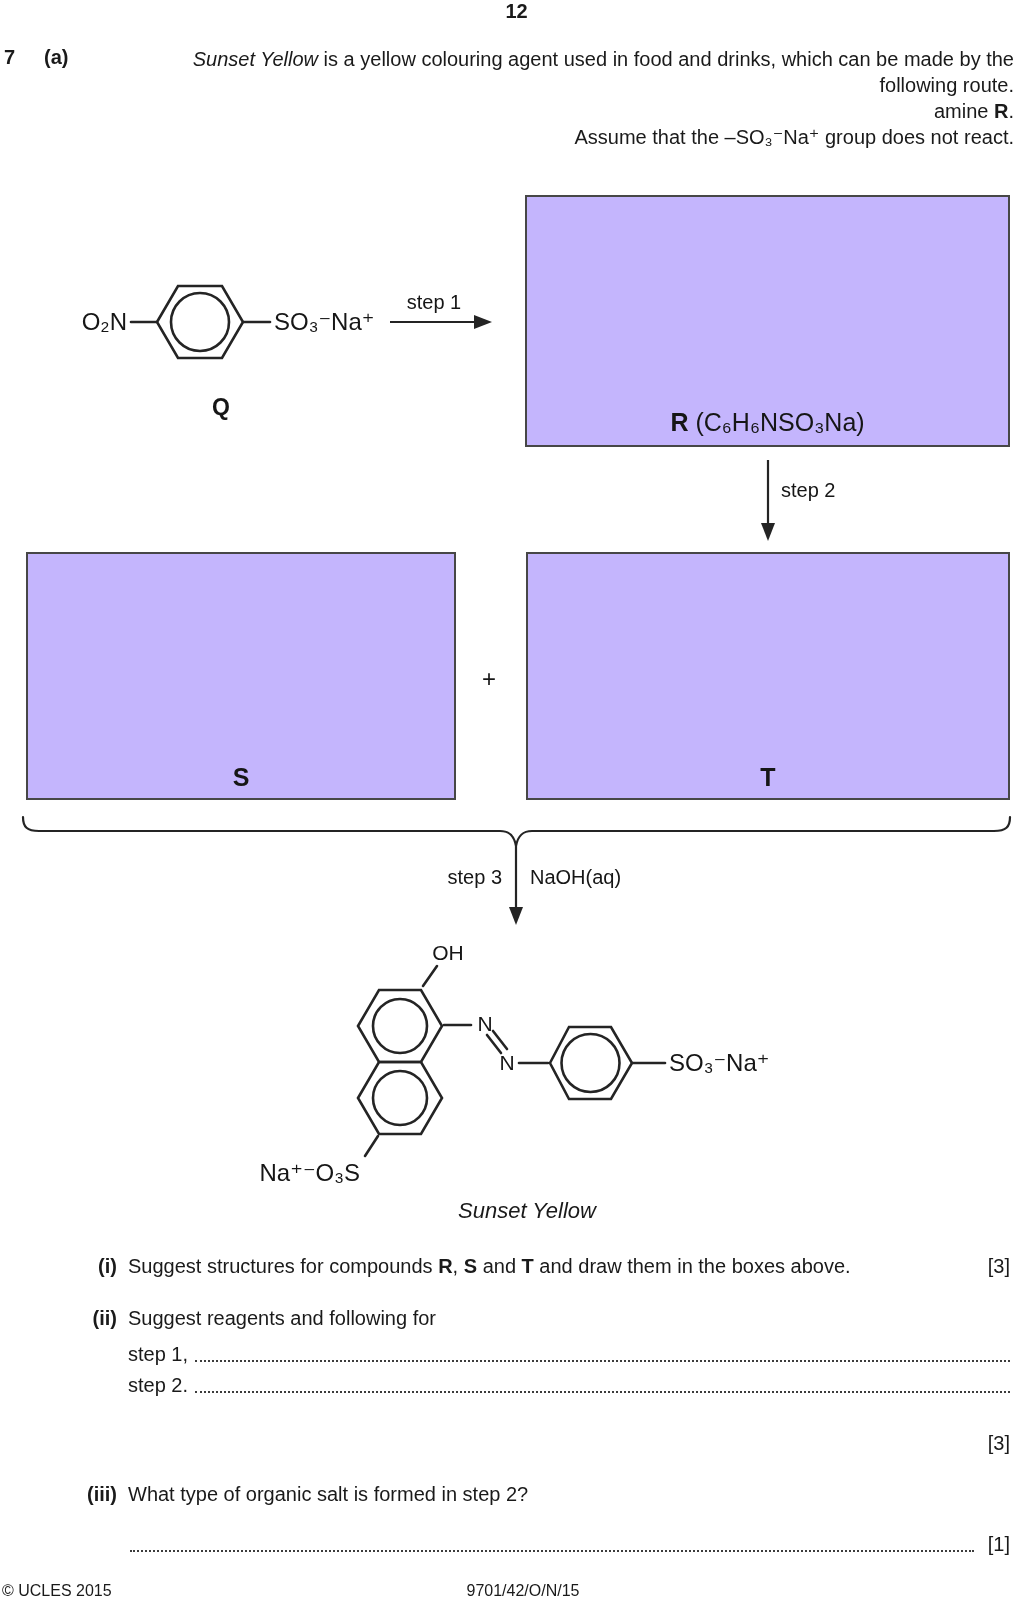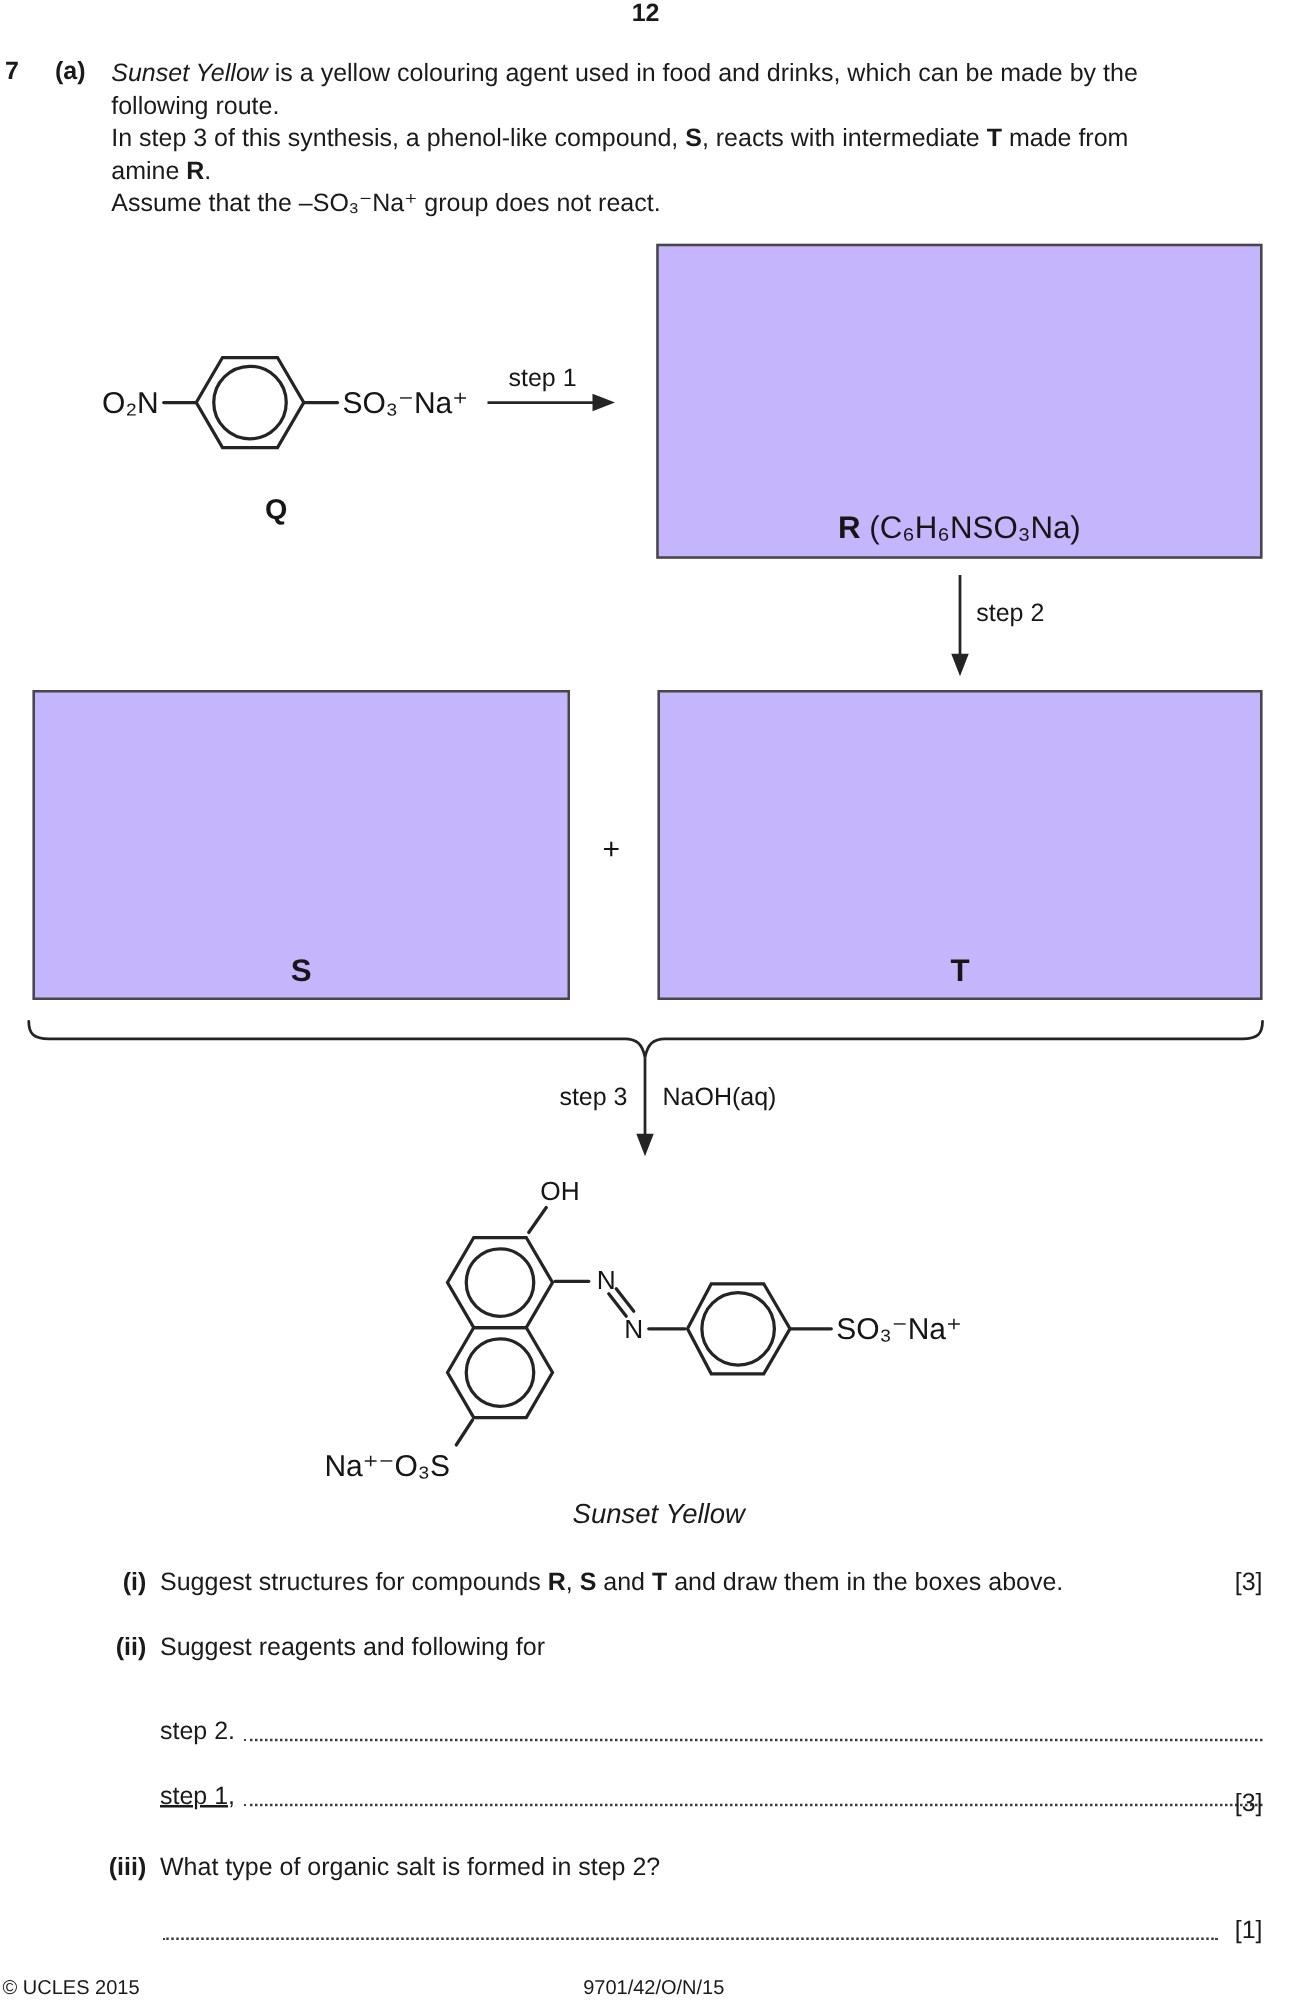--- a/index.html
+++ b/index.html
@@ -11,21 +11,21 @@
     overflow:hidden;
   }
   .pagenum {
     position:absolute; top:0px; left:0; width:1033px;
     text-align:center; font-size:20px; font-weight:bold;
   }
   .qnum  { position:absolute; left:4px;  top:46px; font-size:20px; font-weight:bold; }
   .qpart { position:absolute; left:44px; top:46px; font-size:20px; font-weight:bold; }
   .intro {
     position:absolute; left:89px; top:46px; width:925px;
-    font-size:20px; line-height:26px;
+    font-size:20px; line-height:26px;text-align:right;
   }
   .intro .ln { display:block; }
   .it { font-style:italic; }
   .bd { font-weight:bold; }
 
   .abox {
     position:absolute; border:2px solid #474747; background:#c4b5fd;
   }
   .abox .blabel {
     position:absolute; left:0; right:0; text-align:center;
@@ -75,21 +75,20 @@
 <div class="page">
 
   <div class="pagenum">12</div>
 
   <div class="qnum">7</div>
   <div class="qpart">(a)</div>
 
   <div class="intro">
     <span class="ln"><span class="it">Sunset Yellow</span><span> is a yellow colouring agent used in food and drinks, which can be made by the</span></span>
     <span class="ln">following route.</span>
-    <span class="ln"><span>In step 3 of this synthesis, a phenol-like compound, </span><span class="bd">S</span><span>, reacts with intermediate </span><span class="bd">T</span><span> made from</span></span>
     <span class="ln"><span>amine </span><span class="bd">R</span><span>.</span></span>
     <span class="ln">Assume that the –SO₃⁻Na⁺ group does not react.</span>
   </div>
 
   <div class="abox" style="left:525px; top:195px; width:485px; height:252px;">
     <div class="blabel" style="bottom:8px;"><span class="bd">R</span><span> (C₆H₆NSO₃Na)</span></div>
   </div>
   <div class="abox" style="left:26px; top:552px; width:430px; height:248px;">
     <div class="blabel bd" style="bottom:6px;">S</div>
   </div>
@@ -164,21 +163,21 @@
     <span class="qn">(i)</span>
     <span class="qt"><span>Suggest structures for compounds </span><span class="bd">R</span><span>, </span><span class="bd">S</span><span> and </span><span class="bd">T</span><span> and draw them in the boxes above.</span></span>
     <span class="qmark">[3]</span>
   </div>
 
   <div class="qrow" style="top:1305px;">
     <span class="qn">(ii)</span>
     <span class="qt">Suggest reagents and following for</span>
   </div>
 
-  <div class="dotrow" style="top:1424px;text-decoration:underline;">
+  <div class="dotrow" style="top:1341px;">
     <span class="lbl">step 1,</span>
     <span class="leader"></span>
   </div>
 
   <div class="dotrow" style="top:1372px;">
     <span class="lbl">step 2.</span>
     <span class="leader"></span>
   </div>
 
   <div class="qrow" style="top:1430px;">

